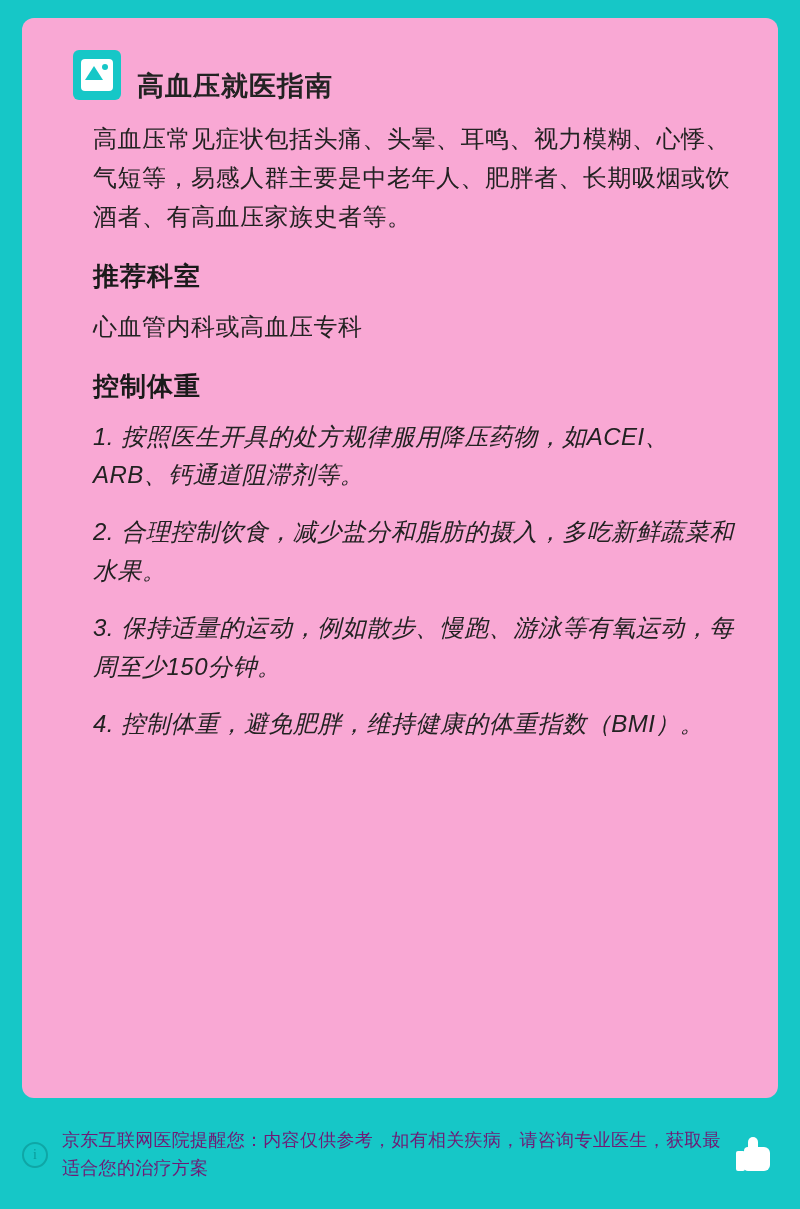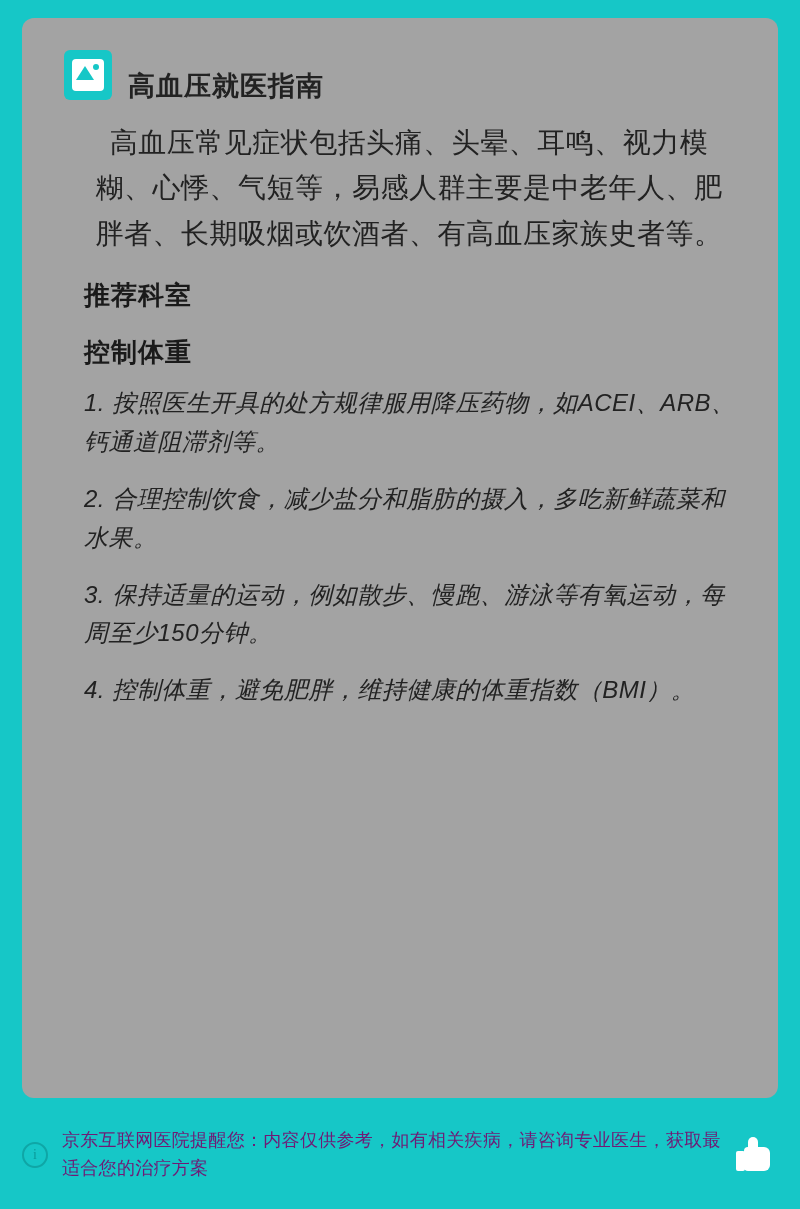--- a/index.html
+++ b/index.html
@@ -15,26 +15,26 @@
   }
   .page {
     position: relative;
     width: 800px;
     height: 1209px;
     box-sizing: border-box;
     padding: 18px 22px 0 22px;
   }
   .card {
     position: relative;
-    background: #a3a3a3;
+    background: #f9a8d4;
     border-radius: 12px;
     width: 756px;
     height: 1080px;
     box-sizing: border-box;
-    padding: 26px 34px 20px 34px;
+    padding: 26px 34px 20px 43px;
     overflow: hidden;
   }
   .doc-icon {
     position: absolute;
     left: 0px;
     top: 0px;
     width: 64px;
     height: 64px;
   }
   .doc-icon .sheet {
@@ -88,27 +88,26 @@
     height: 76px;
   }
   h2.section {
     font-size: 26px;
     font-weight: bold;
     color: #1a1a1a;
     margin: 22px 0 14px 28px;
     letter-spacing: 1px;
   }
   p.body {
-    font-size: 28px;
+    font-size: 24px;
     line-height: 1.62;
     color: #222222;
     margin: 0 0 8px 28px;
     padding-right: 10px;
     letter-spacing: 0.5px;
-    text-align: center;
   }
   p.item {
     font-size: 24px;
     line-height: 1.62;
     color: #222222;
     margin: 0 0 18px 28px;
     padding-right: 6px;
     letter-spacing: 0.5px;
     font-style: italic;
   }
@@ -188,20 +187,21 @@
         <div class="inner"></div>
         <div class="pic"></div>
         <div class="dot"></div>
       </div>
       <div class="title">高血压就医指南</div>
     </div>
 
     <p class="body">高血压常见症状包括头痛、头晕、耳鸣、视力模糊、心悸、气短等，易感人群主要是中老年人、肥胖者、长期吸烟或饮酒者、有高血压家族史者等。</p>
 
     <h2 class="section">推荐科室</h2>
+    <p class="body">心血管内科或高血压专科</p>
 
     <h2 class="section">控制体重</h2>
     <p class="item">1. 按照医生开具的处方规律服用降压药物，如ACEI、ARB、钙通道阻滞剂等。</p>
     <p class="item">2. 合理控制饮食，减少盐分和脂肪的摄入，多吃新鲜蔬菜和水果。</p>
     <p class="item">3. 保持适量的运动，例如散步、慢跑、游泳等有氧运动，每周至少150分钟。</p>
     <p class="item">4. 控制体重，避免肥胖，维持健康的体重指数（BMI）。</p>
 
   </div>
 
   <div class="footer">

